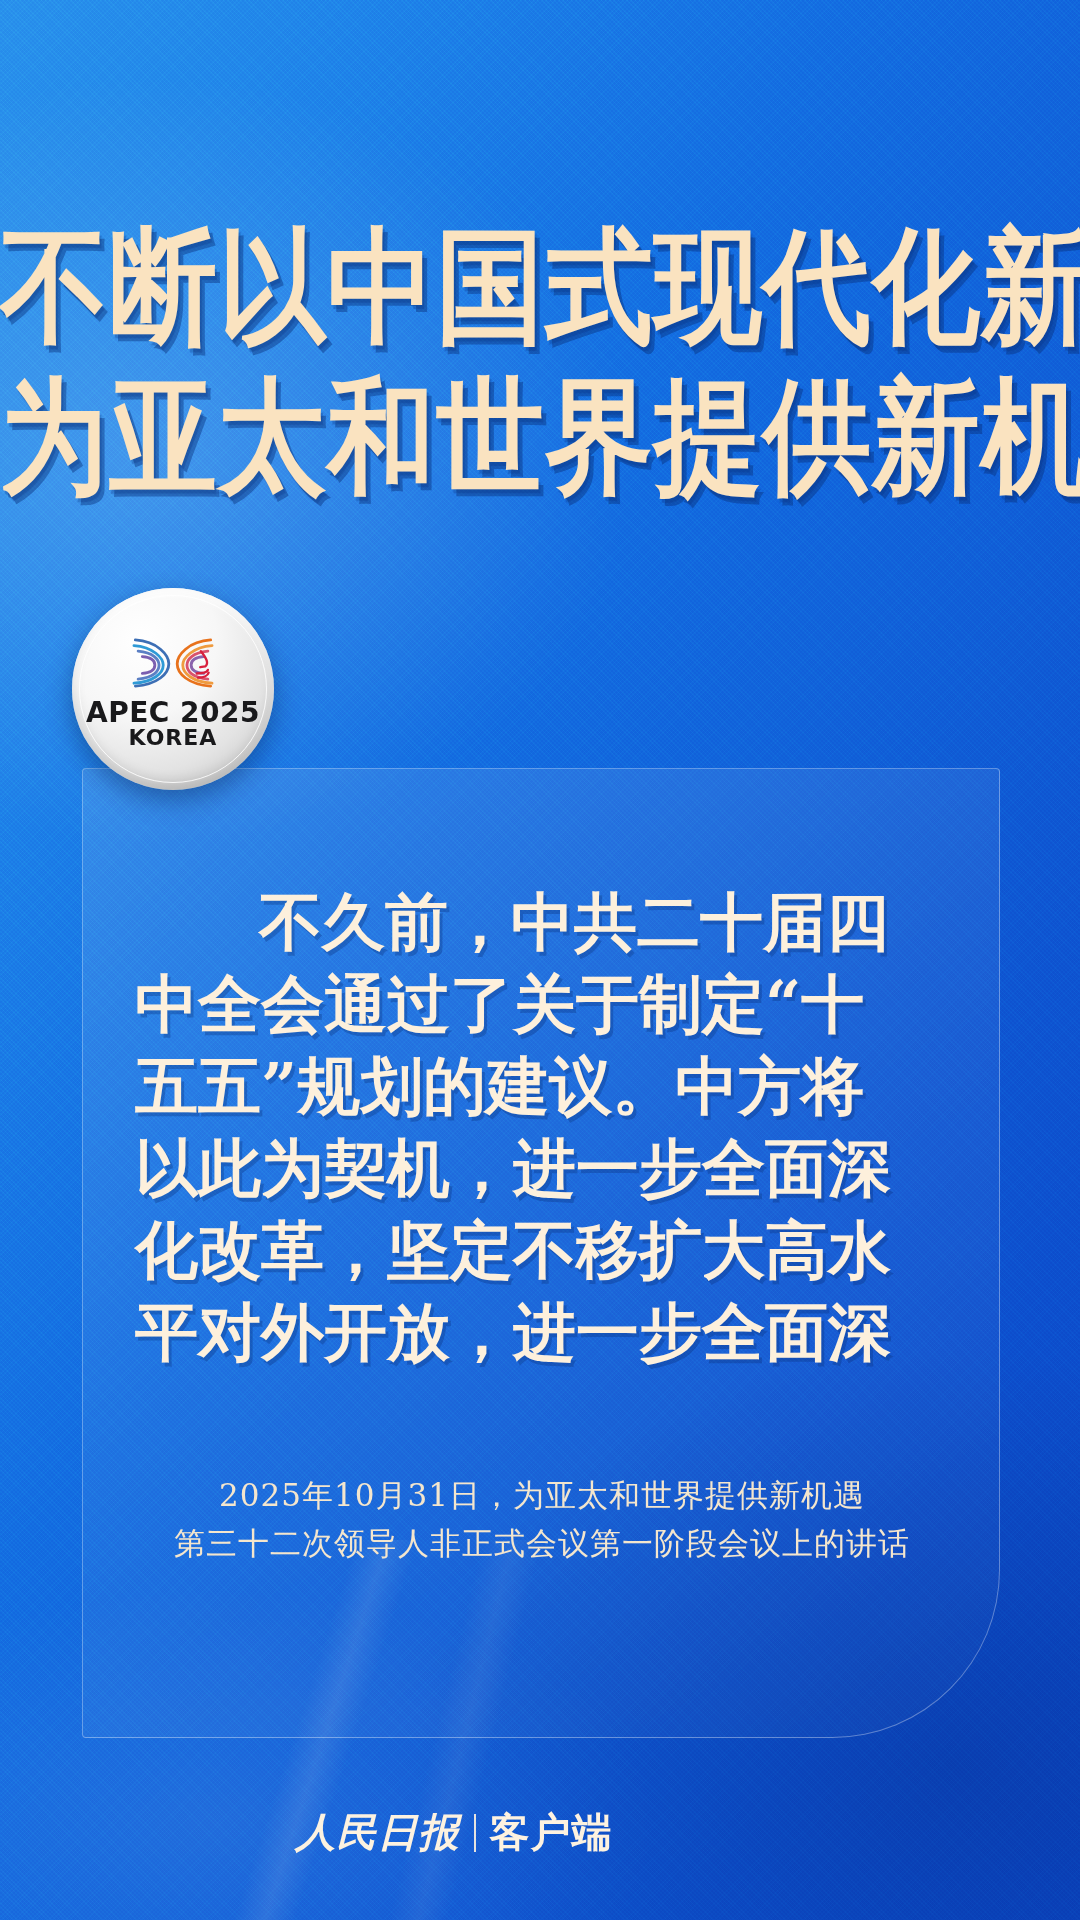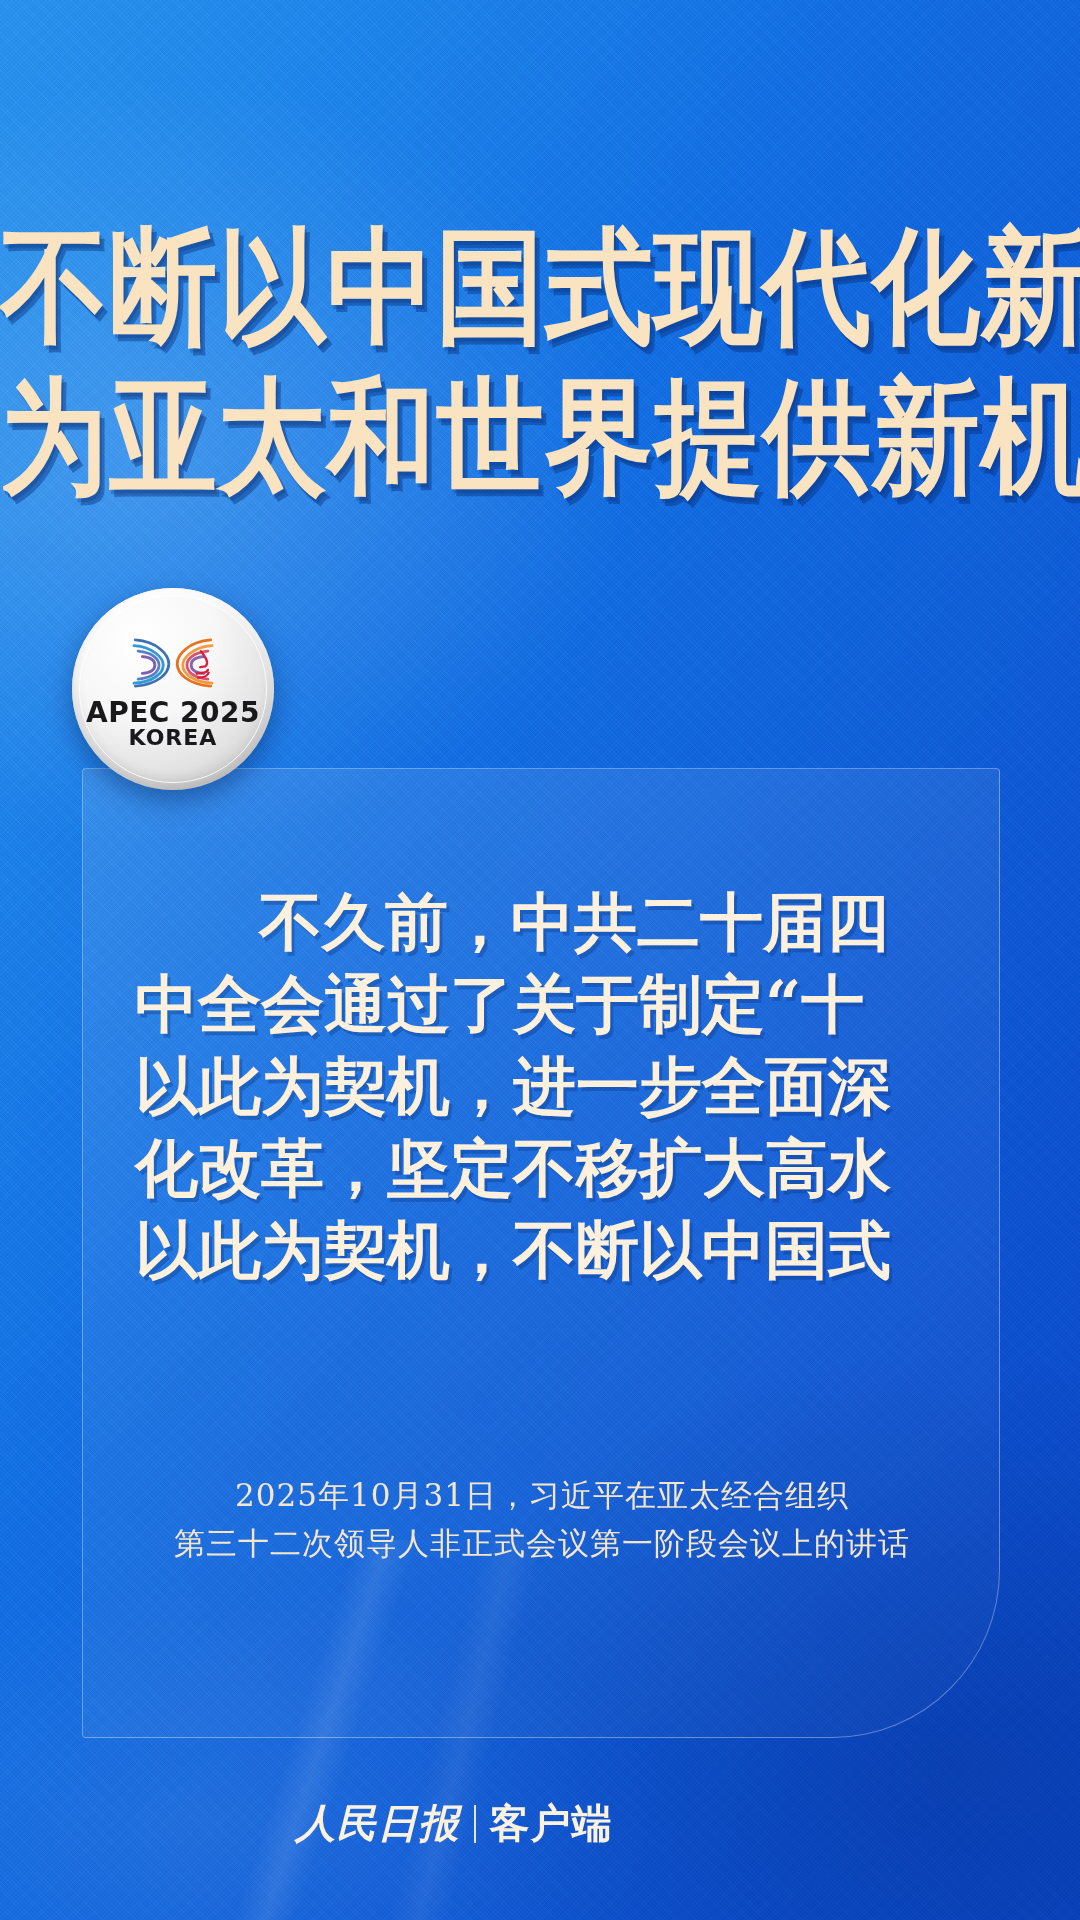--- a/index.html
+++ b/index.html
@@ -159,21 +159,21 @@
     font-weight:bold;
     font-size:22px;
     letter-spacing:1px;
     color:#19191b;
     line-height:1;
   }
 
   
   #footer {
     position:absolute;
-    left:0; bottom:69px; width:908px;
+    left:0; bottom:60px; width:908px;
     display:flex; align-items:center; justify-content:center;
     gap:14px;
     z-index:6;
   }
   #footer-brand {
     font-family:"DejaVu Serif", serif;
     font-weight:bold;
     font-size:40px;
     color:#fdf2e0;
     letter-spacing:1px;
@@ -204,27 +204,28 @@
   <div id="title">
     <div class="title-line">不断以中国式现代化新成就</div>
     <div class="title-line">为亚太和世界提供新机遇</div>
   </div>
 
   <div id="quote-card">
 
     <div id="quote-text">
       <div class="quote-line indent">不久前，中共二十届四</div>
       <div class="quote-line">中全会通过了关于制定“十</div>
+      <div class="quote-line">五五”规划的建议。中方将</div>
       <div class="quote-line">以此为契机，进一步全面深</div>
       <div class="quote-line">化改革，坚定不移扩大高水</div>
-      <div class="quote-line">以此为契机，不断以中国式</div>
+      <div class="quote-line">平对外开放，进一步全面深</div>
     </div>
 
     <div id="attribution">
-      <div class="attr-line">2025年10月31日，习近平在亚太经合组织</div>
+      <div class="attr-line">2025年10月31日，为亚太和世界提供新机遇</div>
       <div class="attr-line">第三十二次领导人非正式会议第一阶段会议上的讲话</div>
     </div>
 
   </div>
 
   <div id="apec-badge">
     <svg id="apec-mark" viewBox="0 0 160 86">
       <g fill="none" stroke-linecap="round">
 
         <path d="M26 10 C58 12 74 32 74 44 C74 58 58 74 26 76" stroke="#3d6fb5" stroke-width="4"></path>

